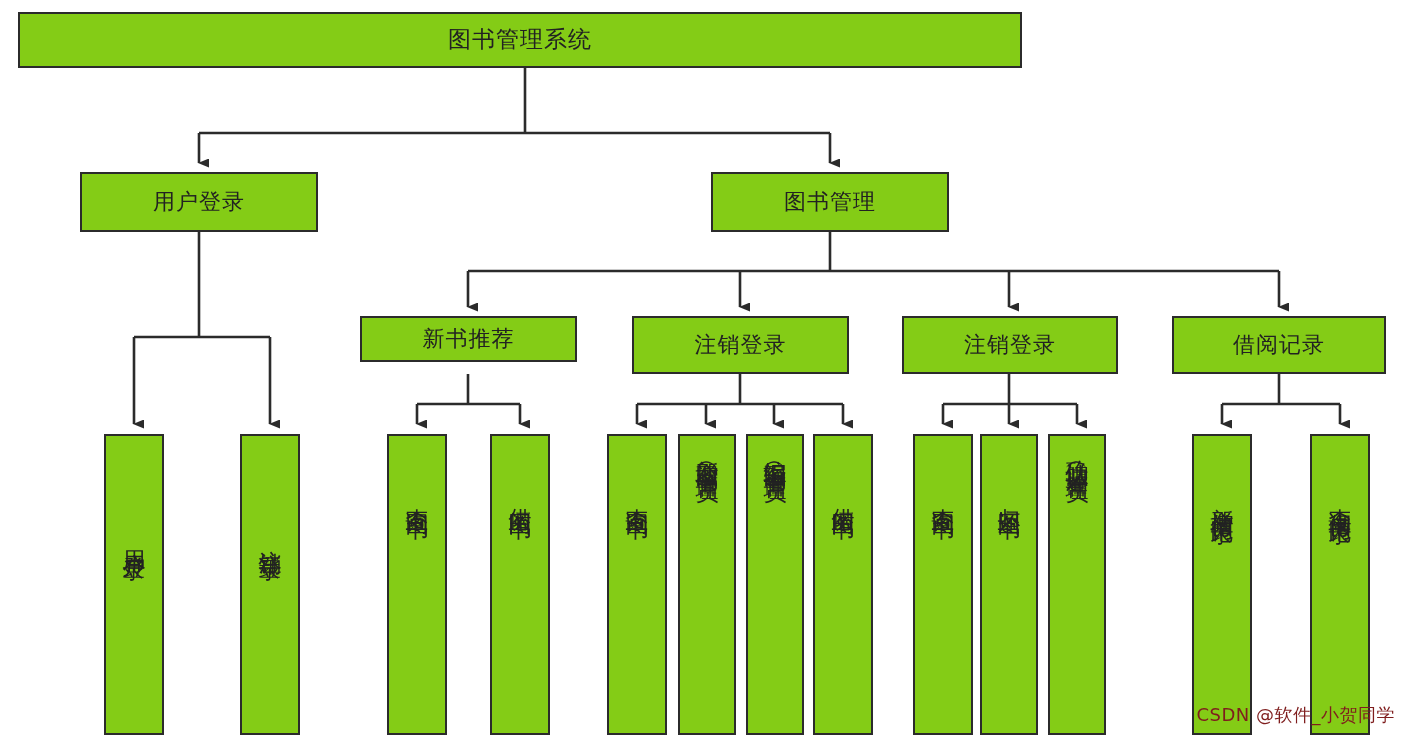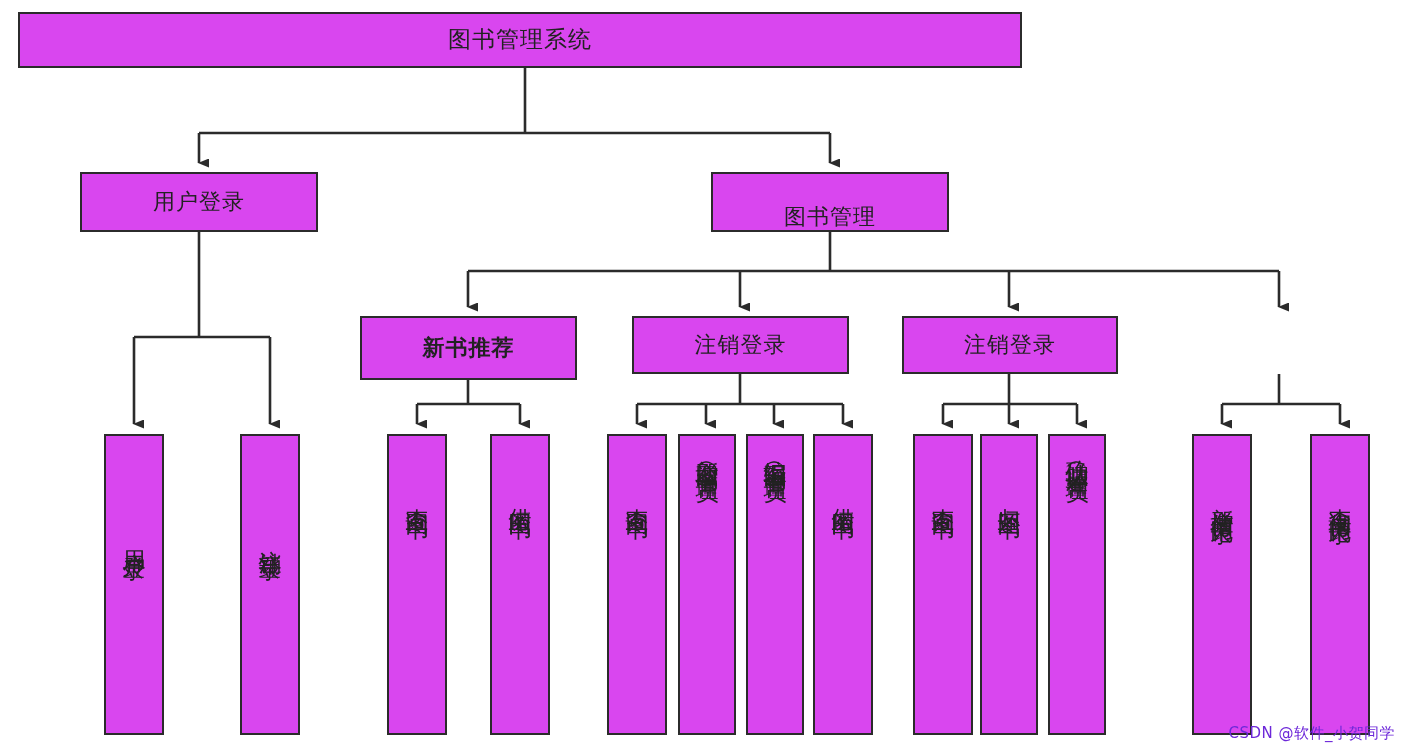--- a/index.html
+++ b/index.html
@@ -18,21 +18,21 @@
   #edge-layer{
     position:absolute;
     left:0; top:0;
     width:1405px;
     height:747px;
     pointer-events:none;
   }
   .node{
     position:absolute;
     box-sizing:border-box;
-    background:#d946ef;
+    background:#84cc16;
     border:2.5px solid #2b2b2b;
     display:flex;
     align-items:center;
     justify-content:center;
     z-index:2;
   }
   .node-label{
     font-size:22px;
     line-height:1.18;
     letter-spacing:1px;
@@ -59,23 +59,23 @@
     letter-spacing:3px;
     white-space:nowrap;
     display:block;
   }
   .node.vertical.mid .node-label{ padding-top:48px; }
   .node.vertical.low .node-label{ padding-top:90px; }
 
   #watermark{
     position:absolute;
     right:10px;
-    bottom:4px;
-    font-size:15px;
-    color:#6d28d9;
+    bottom:20px;
+    font-size:18px;
+    color:#7f1d1d;
     letter-spacing:0.5px;
     z-index:5;
     white-space:nowrap;
   }
 </style>
 </head>
 <body>
 
 <div id="diagram-canvas">
 
@@ -131,36 +131,39 @@
   </svg>
 
   <div class="node horizontal" id="node-root" style="left:18px; top:12px; width:1004px; height:56px;">
     <span class="node-label">图书管理系统</span>
   </div>
 
   <div class="node horizontal" style="left:80px; top:172px; width:238px; height:60px;">
     <span class="node-label">用户登录</span>
   </div>
 
-  <div class="node horizontal" style="left:711px; top:172px; width:238px; height:60px;align-items:flex-end;">
+  <div class="node horizontal" style="left:711px; top:172px; width:238px; height:60px;">
     <span class="node-label">图书管理</span>
   </div>
 
-  <div class="node horizontal" style="left:360px; top:316px; width:217px; height:64px;font-weight:bold;">
+  <div class="node horizontal" style="left:360px; top:316px; width:217px; height:46px;">
     <span class="node-label">新书推荐</span>
   </div>
 
   <div class="node horizontal" style="left:632px; top:316px; width:217px; height:58px;">
     <span class="node-label">注销登录</span>
   </div>
 
   <div class="node horizontal" style="left:902px; top:316px; width:216px; height:58px;">
     <span class="node-label">注销登录</span>
   </div>
 
+  <div class="node horizontal" style="left:1172px; top:316px; width:214px; height:58px;">
+    <span class="node-label">借阅记录</span>
+  </div>
 
   <div class="node vertical low" style="left:104px; top:434px; width:60px; height:301px;">
     <span class="node-label">用户登录</span>
   </div>
 
   <div class="node vertical low" style="left:240px; top:434px; width:60px; height:301px;">
     <span class="node-label">注销登录</span>
   </div>
 
   <div class="node vertical mid" style="left:387px; top:434px; width:60px; height:301px;">

